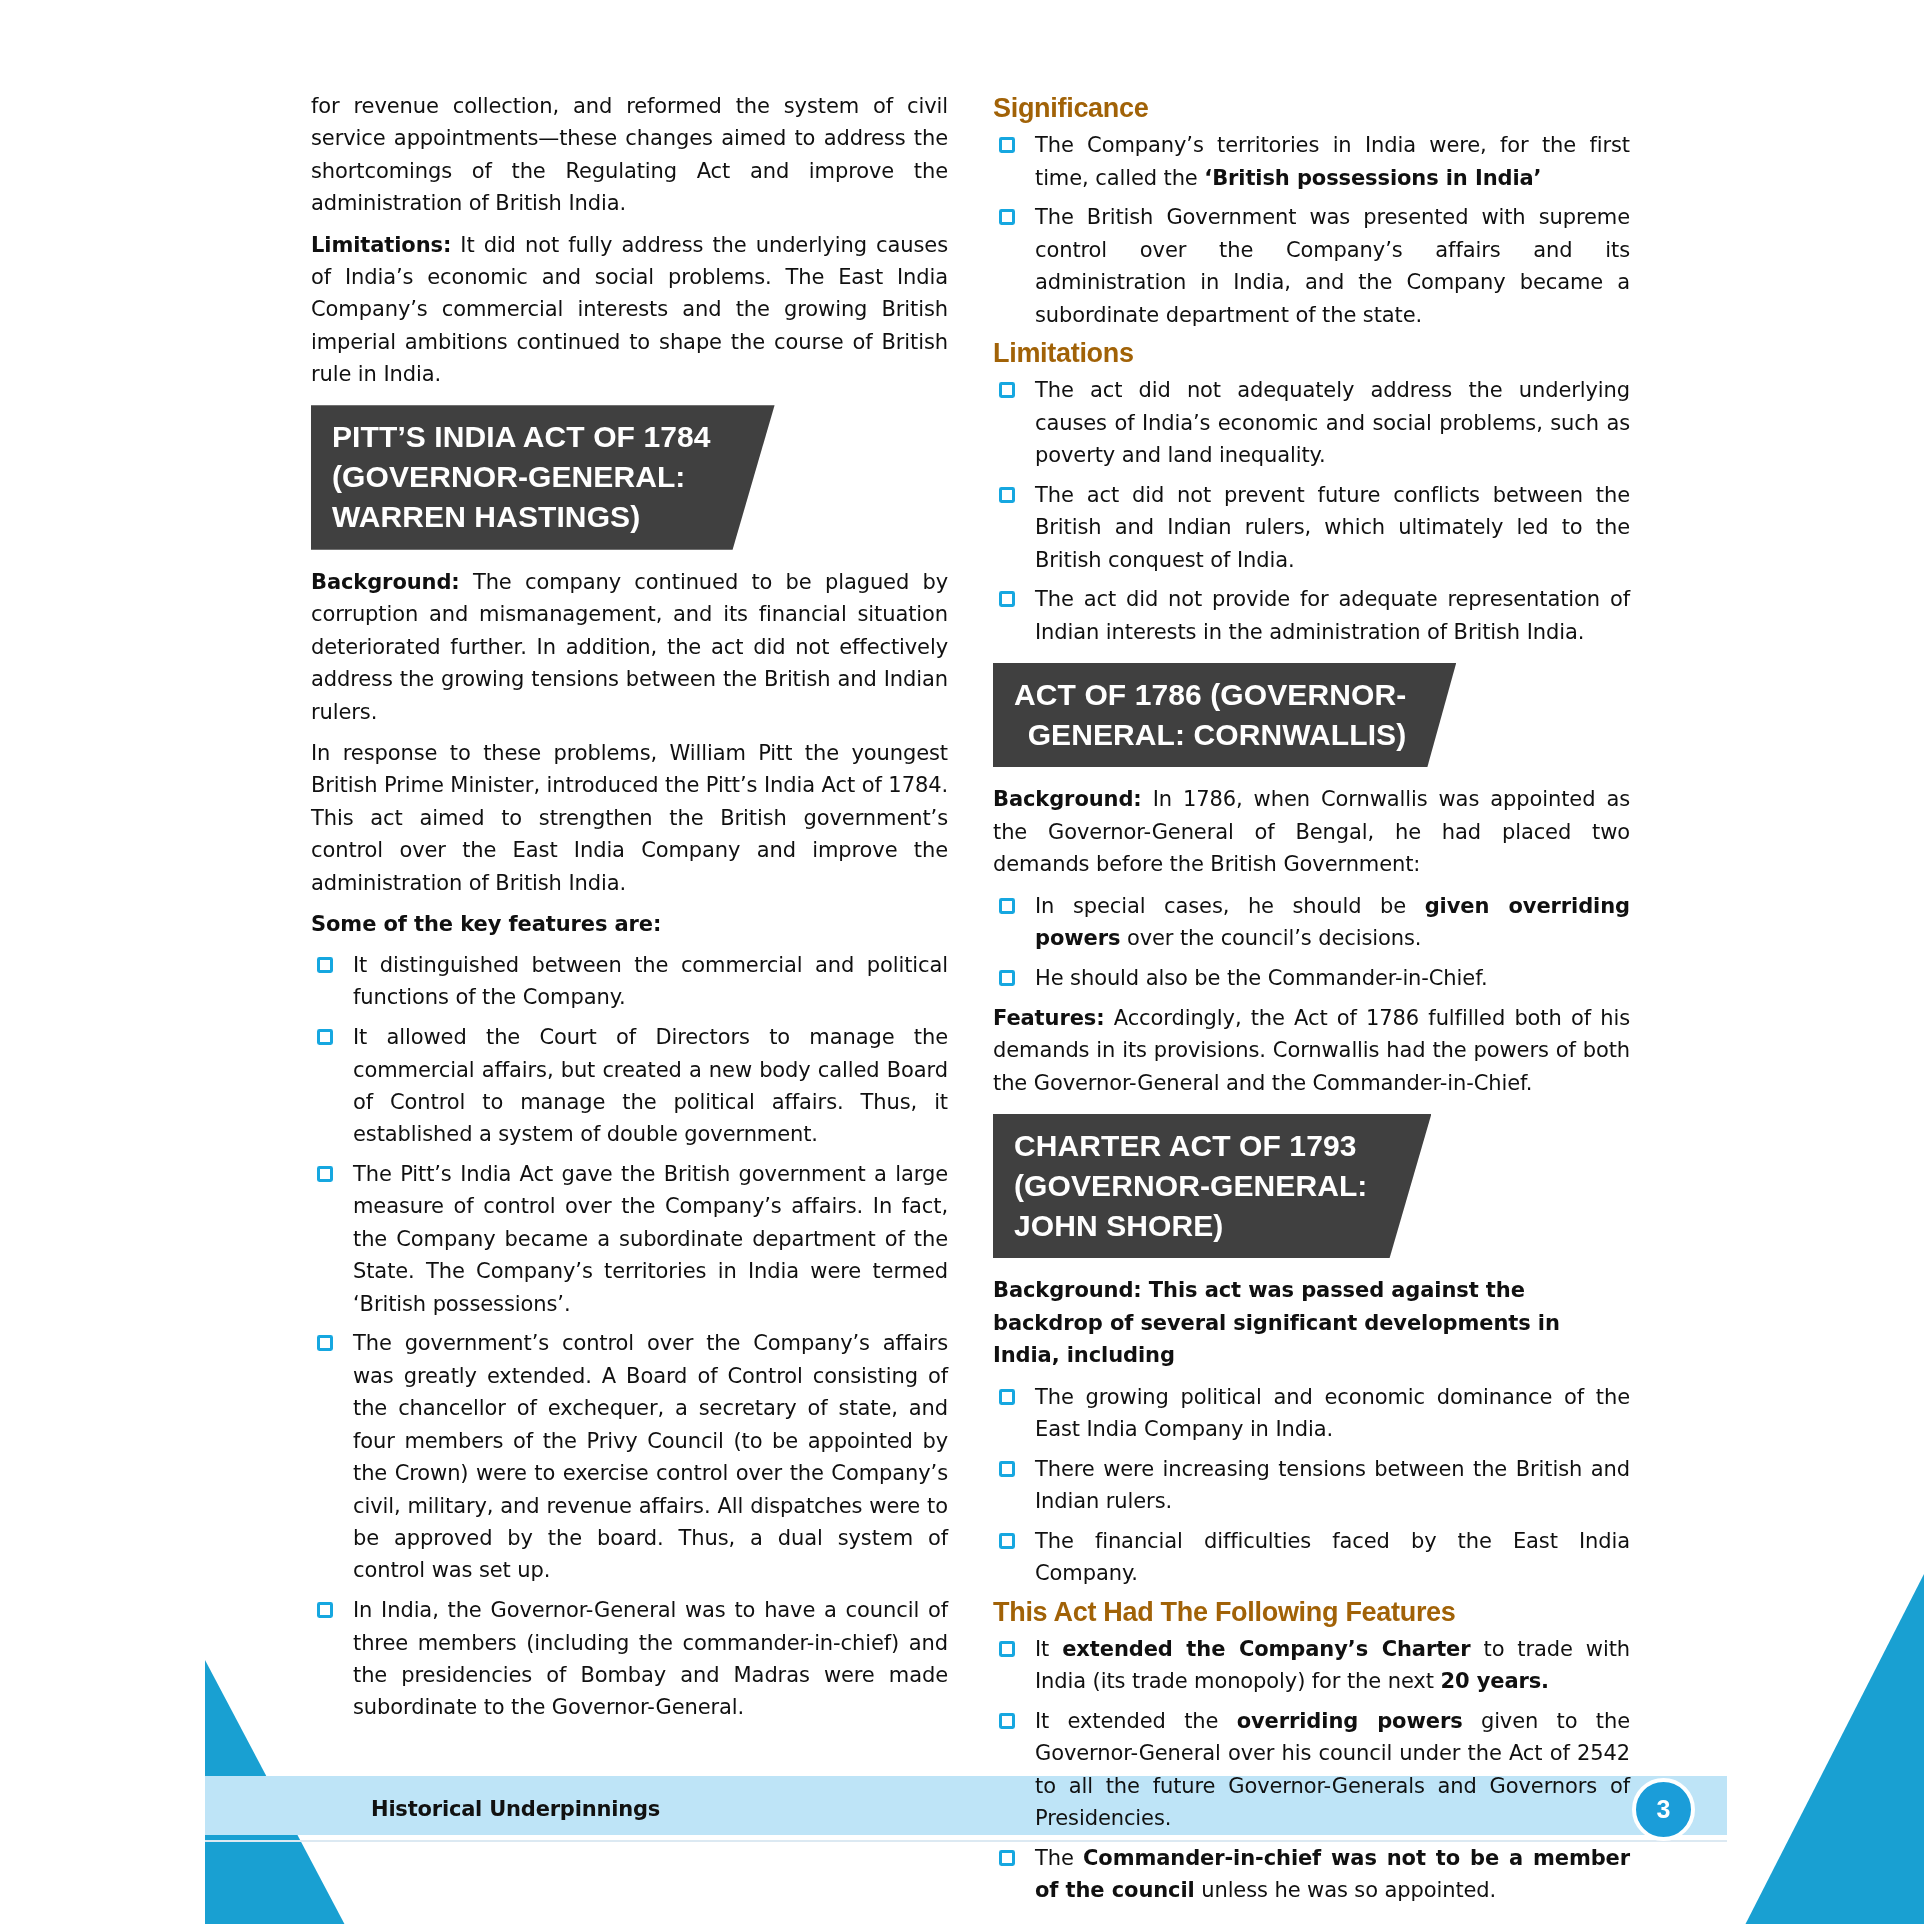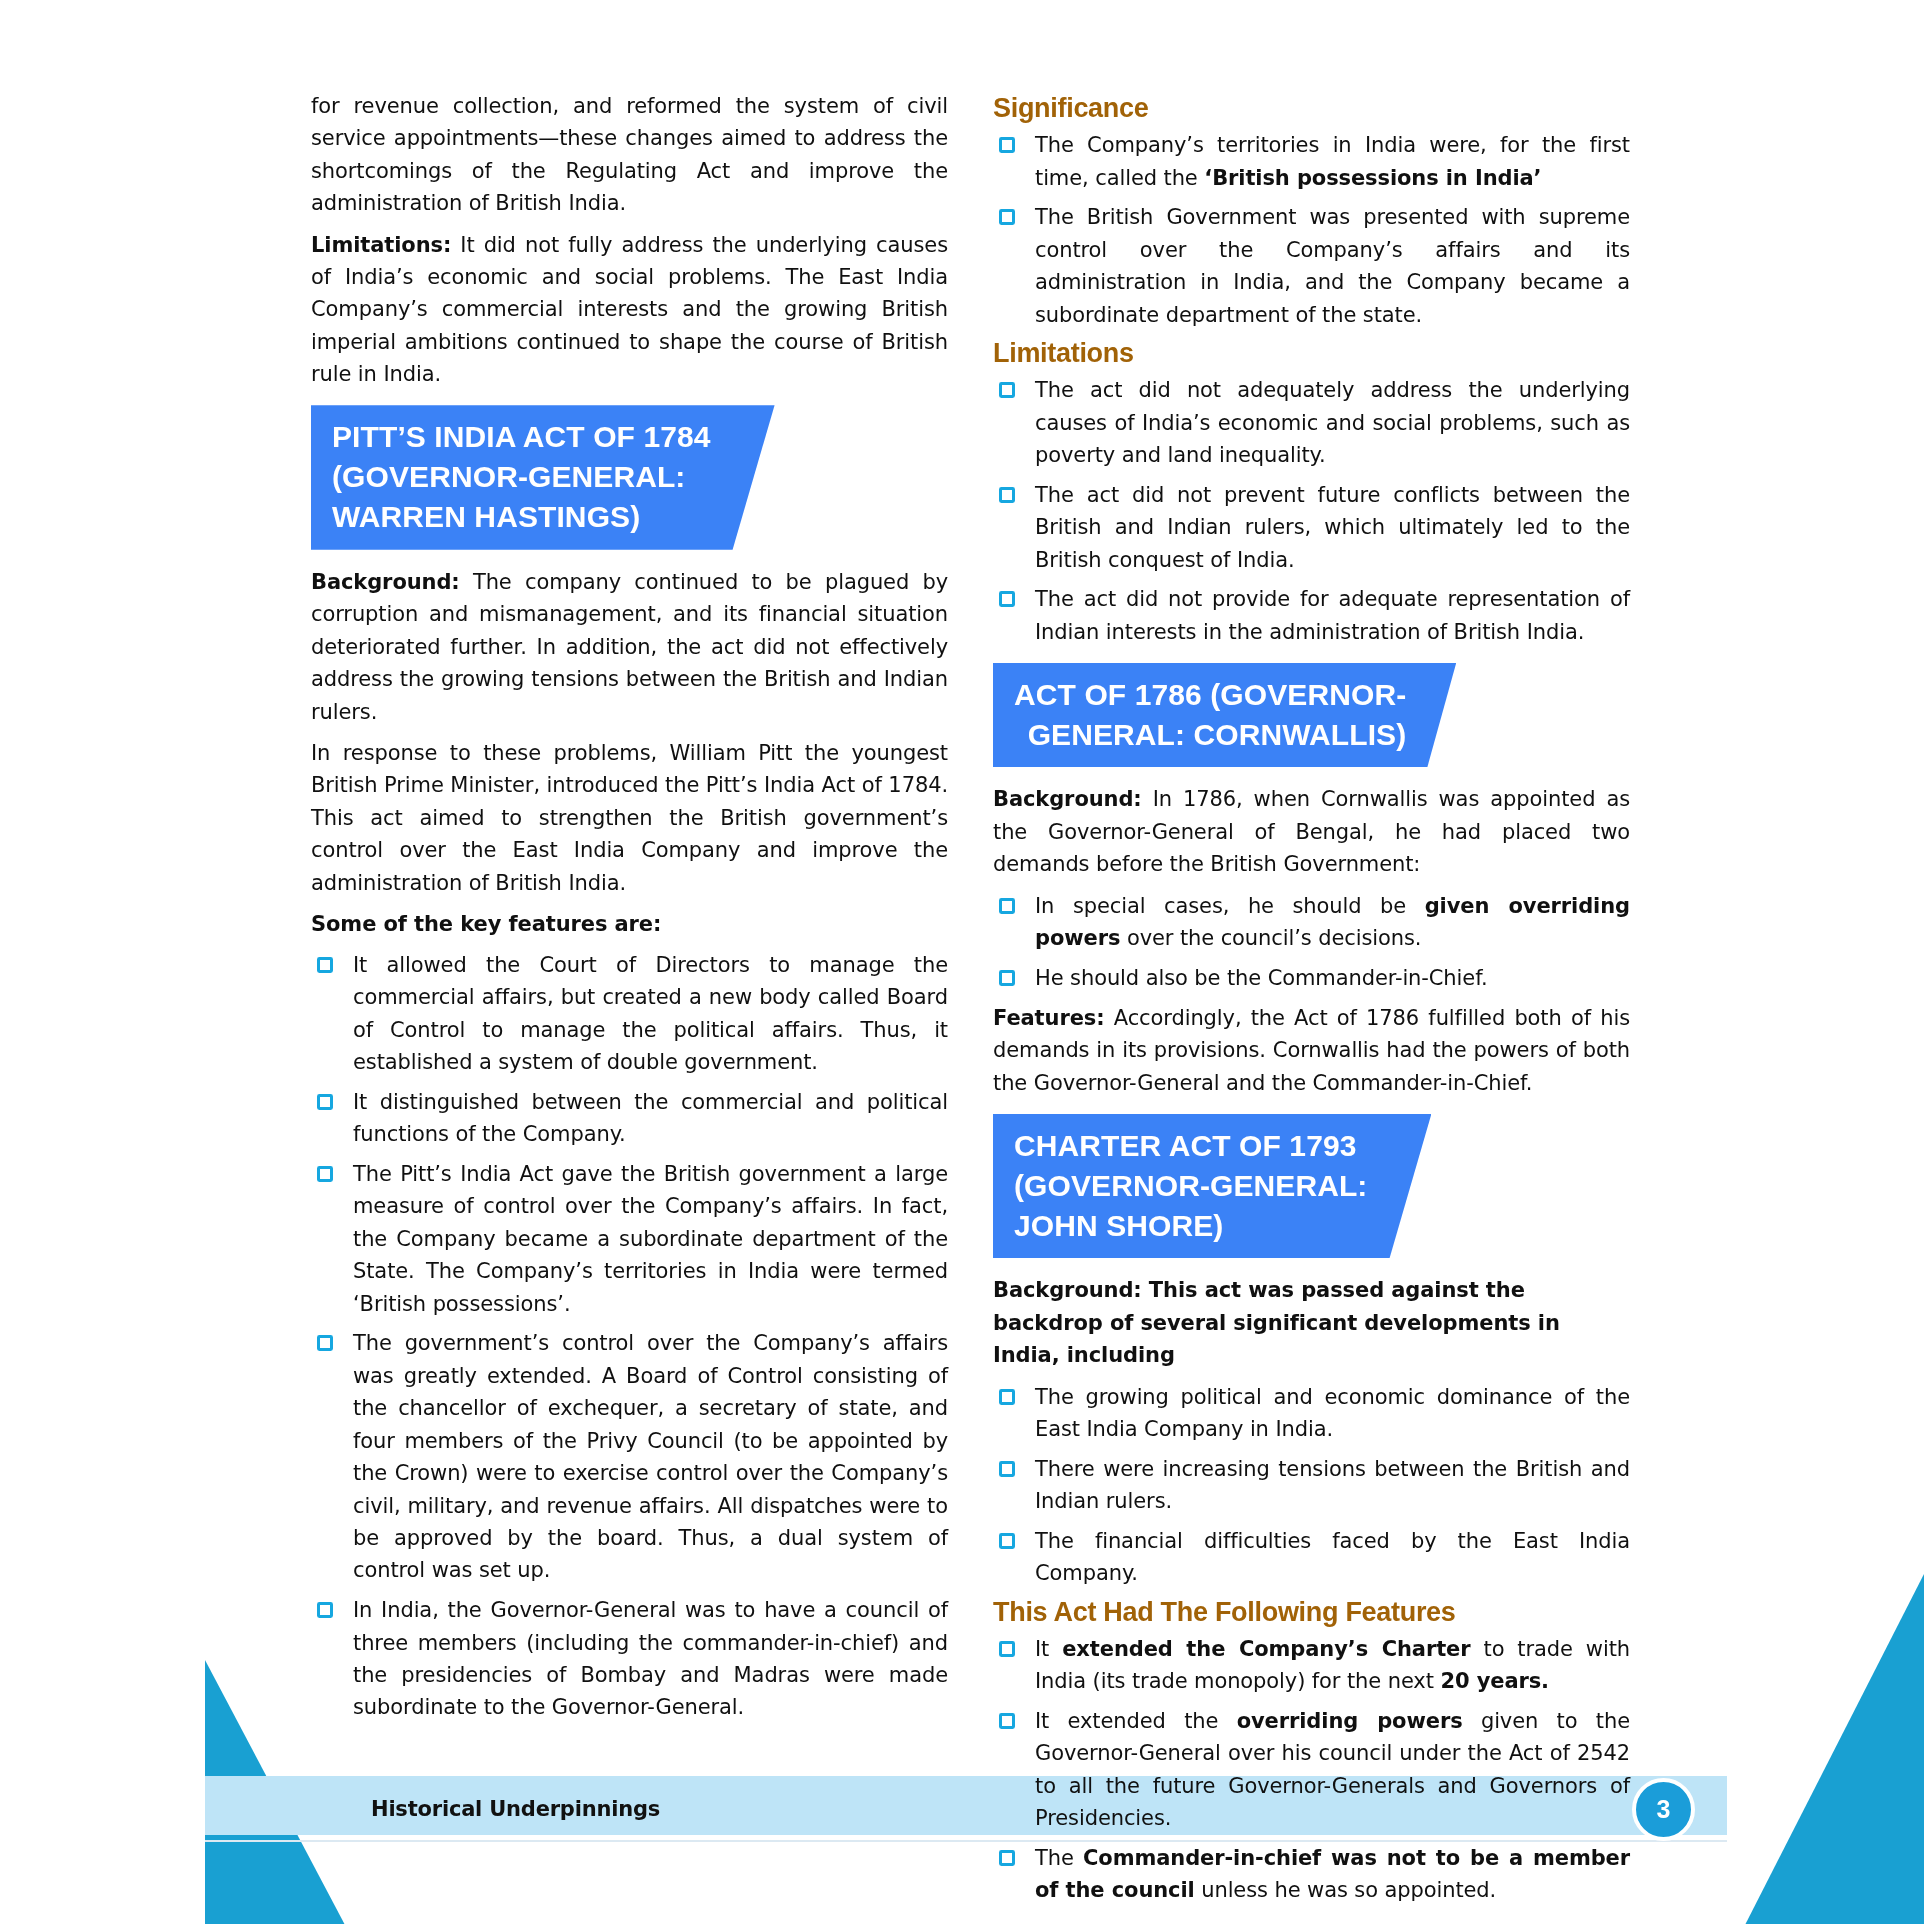--- a/index.html
+++ b/index.html
@@ -76,21 +76,21 @@
     color:#a16207;
     margin:4px 0 5.6px 0;
     letter-spacing:-0.3px;
     line-height:1.1;
   }
 
   
   .banner {
     position:relative;
     margin:14.4px 0 16px 0;
-    background:#3b82f6;
+    background:#404040;
     color:#ffffff;
     font-family:"Liberation Sans", sans-serif;
     font-weight:bold;
     font-size:30px;
     line-height:1.33;
     letter-spacing:0.1px;
     padding:12px 21px 13px 21px;
     width:fit-content;
     max-width:100%;
     text-transform:uppercase;
@@ -193,22 +193,22 @@
           <span class="ln">WARREN HASTINGS)</span>
         </div>
 
         <p class="body"><b>Background:</b><span> The company continued to be plagued by corruption and mismanagement, and its financial situation deteriorated further. In addition, the act did not effectively address the growing tensions between the British and Indian rulers.</span></p>
 
         <p class="body">In response to these problems, William Pitt the youngest British Prime Minister, introduced the Pitt’s India Act of 1784. This act aimed to strengthen the British government’s control over the East India Company and improve the administration of British India.</p>
 
         <p class="body nojust"><b>Some of the key features are:</b></p>
 
         <ul class="bl">
+          <li><span class="sq"></span><span>It distinguished between the commercial and political functions of the Company.</span></li>
           <li><span class="sq"></span><span>It allowed the Court of Directors to manage the commercial affairs, but created a new body called Board of Control to manage the political affairs. Thus, it established a system of double government.</span></li>
-          <li><span class="sq"></span><span>It distinguished between the commercial and political functions of the Company.</span></li>
           <li><span class="sq"></span><span>The Pitt’s India Act gave the British government a large measure of control over the Company’s affairs. In fact, the Company became a subordinate department of the State. The Company’s territories in India were termed ‘British possessions’.</span></li>
           <li><span class="sq"></span><span>The government’s control over the Company’s affairs was greatly extended. A Board of Control consisting of the chancellor of exchequer, a secretary of state, and four members of the Privy Council (to be appointed by the Crown) were to exercise control over the Company’s civil, military, and revenue affairs. All dispatches were to be approved by the board. Thus, a dual system of control was set up.</span></li>
           <li><span class="sq"></span><span>In India, the Governor-General was to have a council of three members (including the commander-in-chief) and the presidencies of Bombay and Madras were made subordinate to the Governor-General.</span></li>
         </ul>
 
       </div>
 
       <div class="col">
 
         <h3 class="sub">Significance</h3>

